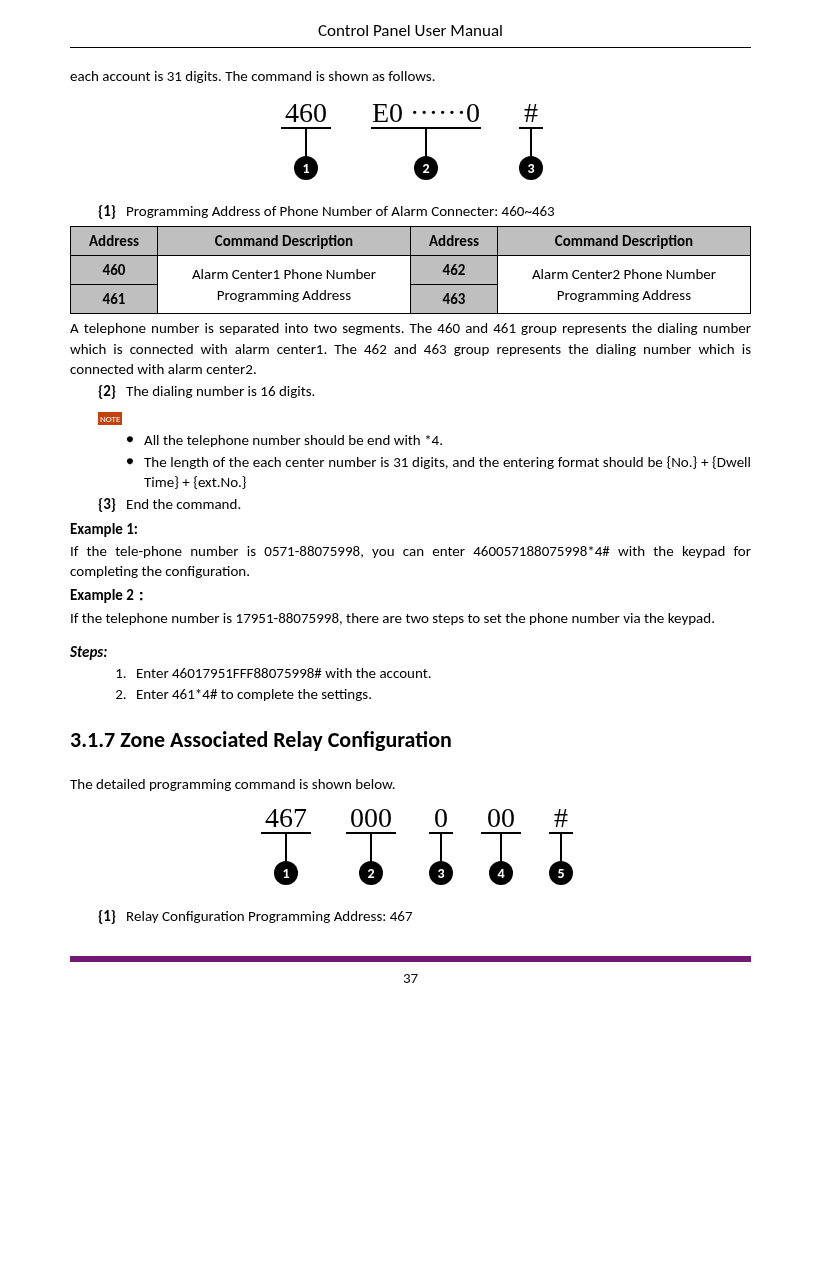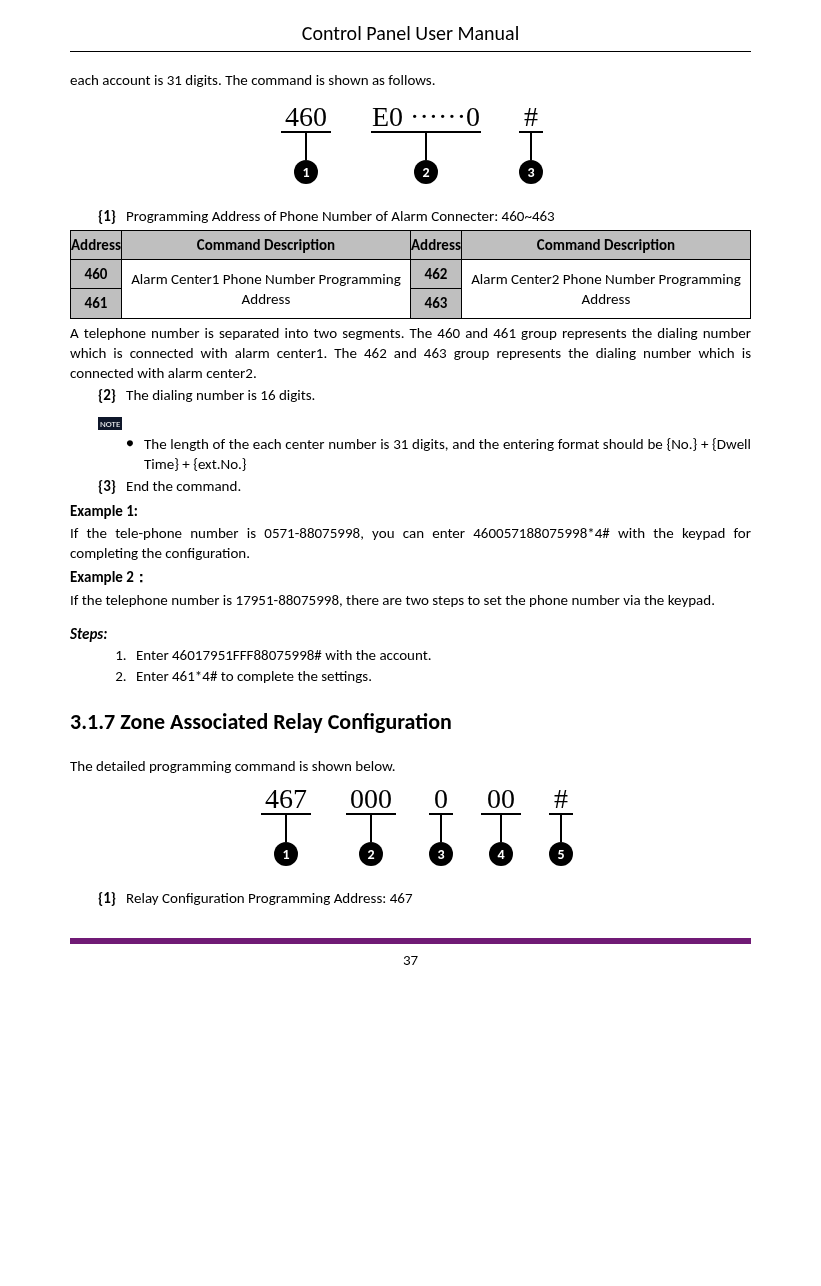--- a/index.html
+++ b/index.html
@@ -8,21 +8,21 @@
     font-size: 15px;
     color: #000;
     background: #fff;
     width: 821px;
     margin: 0 auto;
     padding: 20px 70px 20px 70px;
     line-height: 1.35;
   }
   .header-title {
     text-align: center;
-    font-size: 20px;
+    font-size: 17px;
     padding-bottom: 4px;
     border-bottom: 1px solid #000;
     margin-bottom: 18px;
   }
   .intro { text-align: justify; margin-bottom: 10px; }
 
   
   .diagram-wrap { text-align: center; margin: 6px 0 10px 0; }
   svg { display: inline-block; }
 
@@ -31,21 +31,21 @@
   .brace-line b { font-weight: bold; }
 
   table.addr {
     border-collapse: collapse;
     width: 100%;
     margin: 2px 0 4px 0;
     font-size: 15px;
   }
   table.addr th, table.addr td {
     border: 1px solid #000;
-    padding: 4px 0;
+    padding: 4px 18px;
     text-align: center;
     vertical-align: middle;
     margin-left: 15px;
   }
   table.addr th {
     background: #bfbfbf;
     font-weight: bold;
   }
   table.addr td.cellhead {
     background: #bfbfbf;
@@ -61,21 +61,21 @@
     vertical-align: top;
   }
   .note-icon .pin {
     width: 12px; height: 12px;
     border-radius: 50%;
     background: #777;
     margin: 0 auto 1px auto;
     box-shadow: 0 1px 2px rgba(0,0,0,.4);
   }
   .note-icon .tag {
-    background: #0f172a;
+    background: #c2410c;
     color: #fff;
     font-size: 9px;
     line-height: 12px;
     text-align: center;
     padding: 1px 2px;
   }
 
   ul.bullets {
     list-style: none;
     margin-left: 56px;
@@ -176,20 +176,21 @@
 </p>
 
 <div class="note-icon-wrap">
   <span class="note-icon">
     <span class="pin"></span>
     <span class="tag">NOTE</span>
   </span>
 </div>
 
 <ul class="bullets">
+  <li>All the telephone number should be end with *4.</li>
   <li>The length of the each center number is 31 digits, and the entering format should be {No.} + {Dwell Time} + {ext.No.}</li>
 </ul>
 
 <p class="indent1 brace-line">
   <b>{3}</b>&nbsp;&nbsp;
   <span>End the command.</span>
 </p>
 
 <p class="example-header">Example 1:</p>
 <p class="para">If the tele-phone number is 0571-88075998, you can enter 460057188075998*4# with the keypad for completing the configuration.</p>

